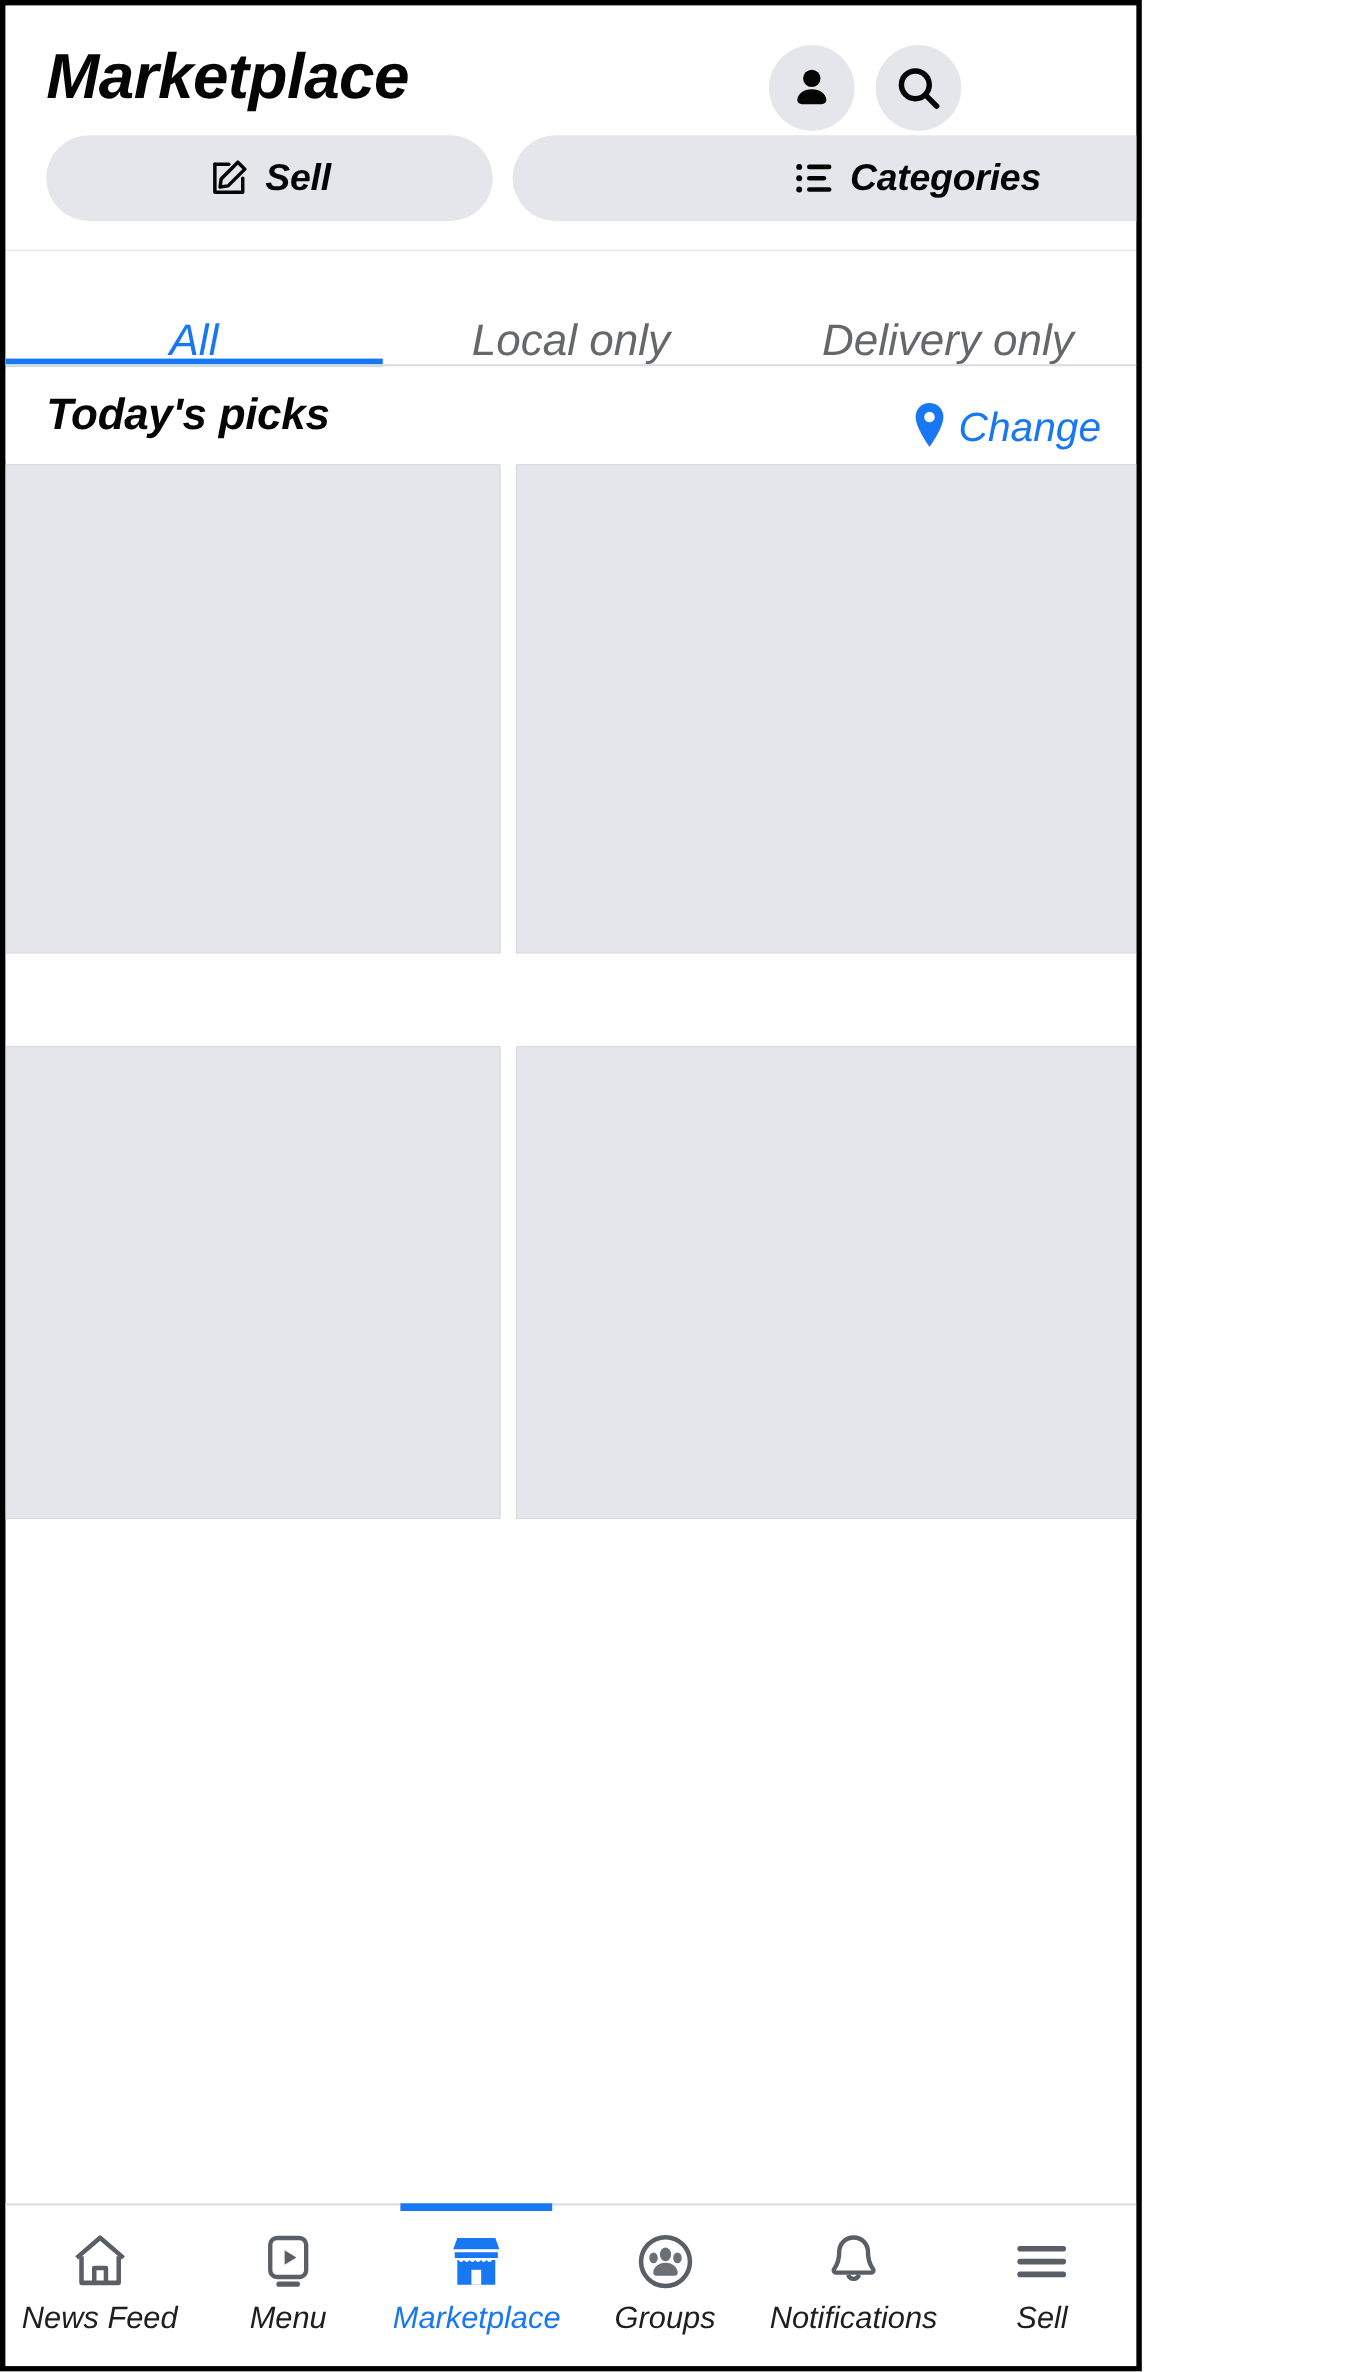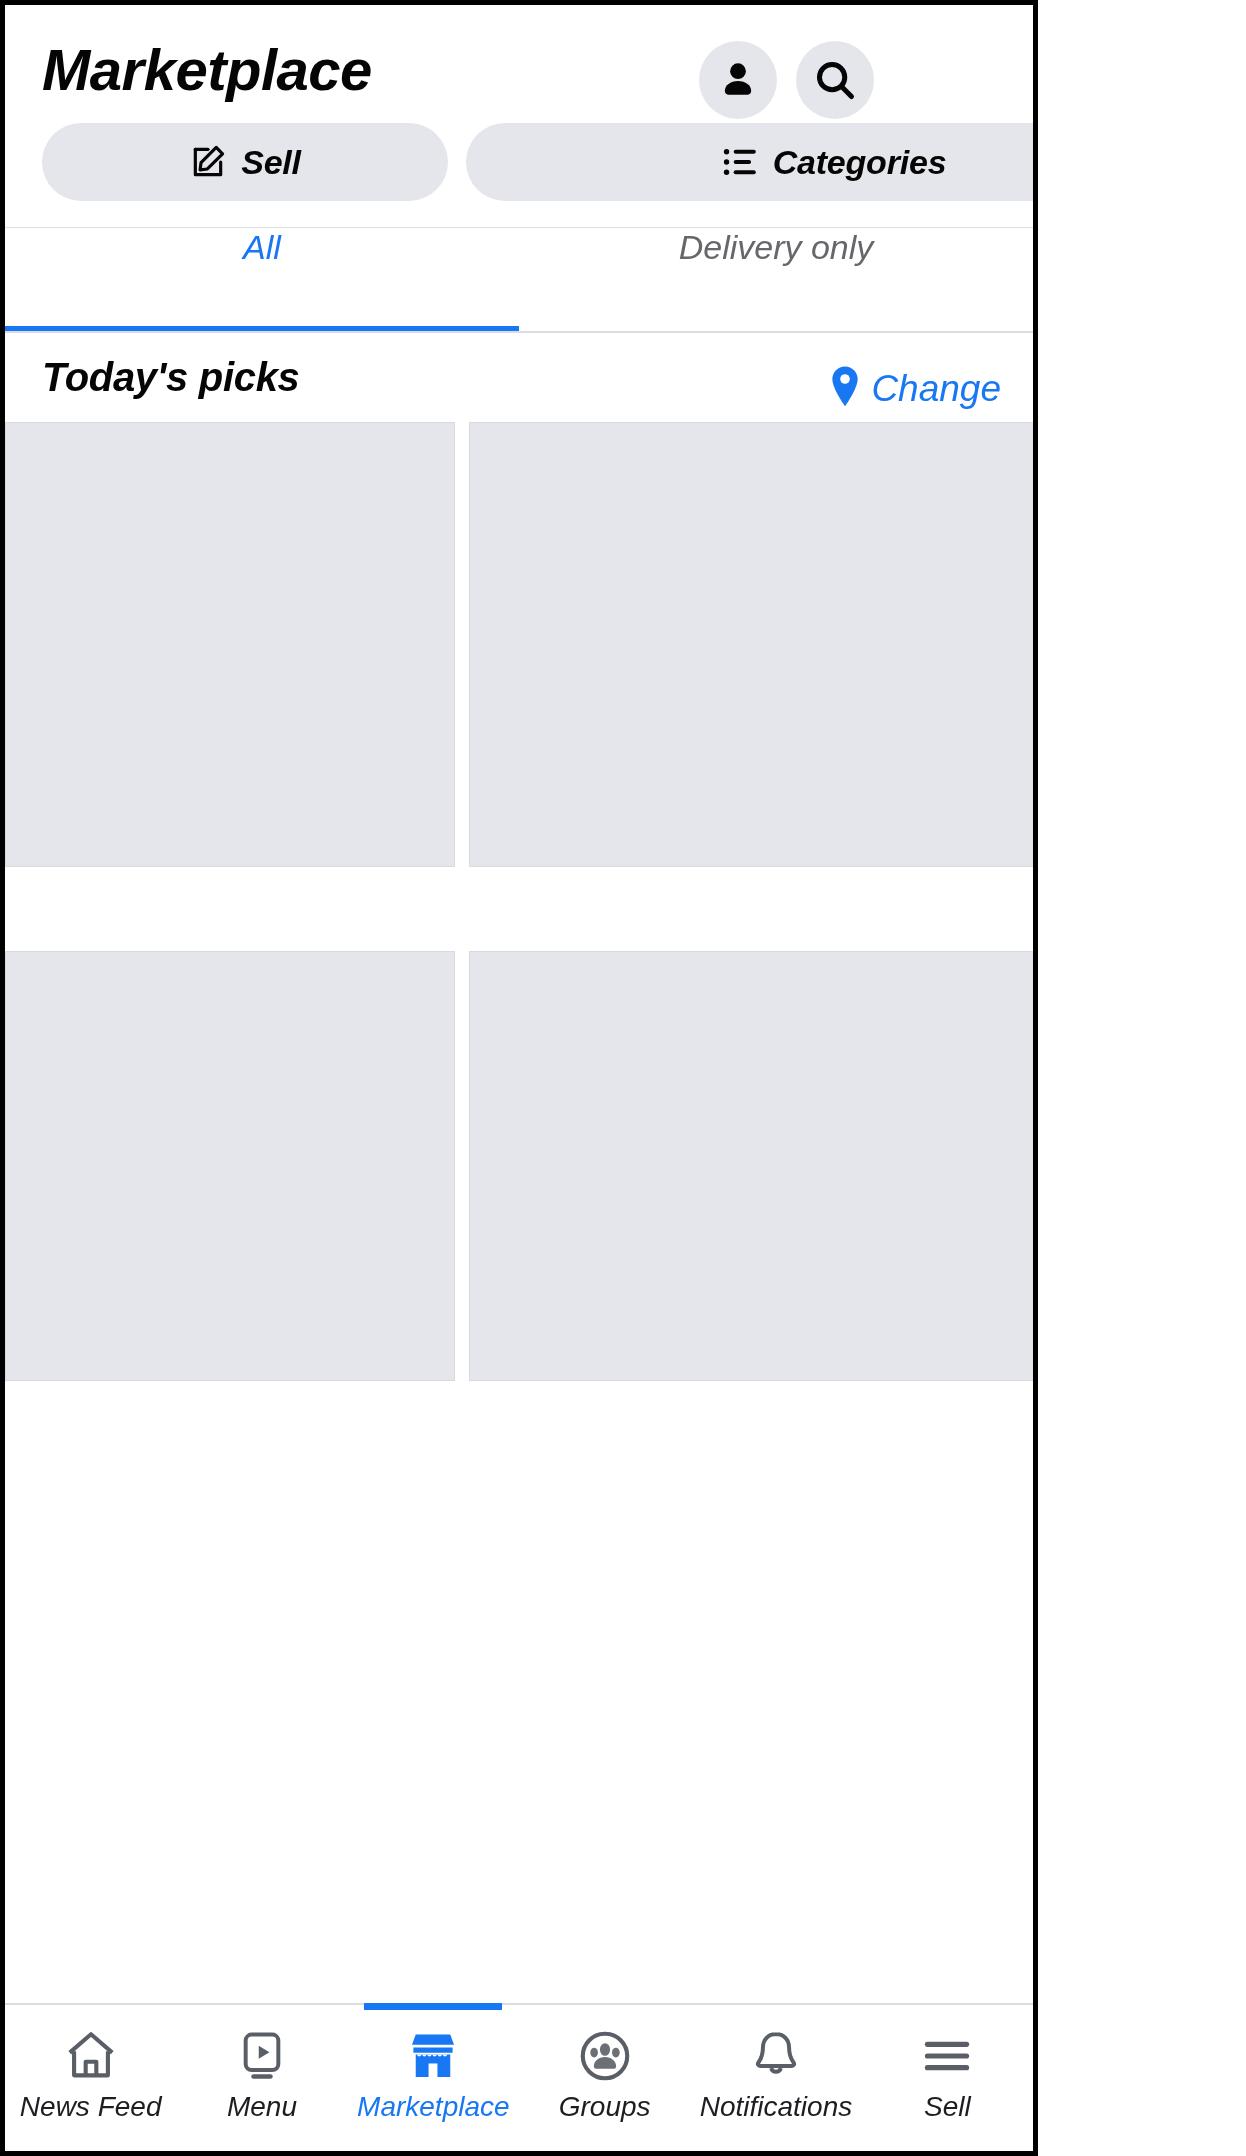--- a/index.html
+++ b/index.html
@@ -96,24 +96,24 @@
   .tabs {
     position: absolute;
     top: 223px; left: 0; right: 0;
     height: 105px;
     display: flex;
     background: #ffffff;
   }
   .tab {
     flex: 1;
     display: flex;
-    align-items: flex-start;
+    align-items: flex-end;
     justify-content: center;
     position: relative;
-    font-size: 34px;
+    font-size: 40px;
     color: #65676b;
     cursor: pointer;
   }
   .tab.active { color: #1877f2; }
   .tab .tab-underline {
     position: absolute;
     bottom: 0; left: 0; right: 0;
     height: 7px;
     background: #1877f2;
   }
@@ -274,20 +274,23 @@
   </div>
 
   <div class="header-divider"></div>
 
   <div class="tabs">
     <div class="tab active">
       <span>All</span>
       <span class="tab-underline"></span>
     </div>
     <div class="tab">
+      <span>Local only</span>
+    </div>
+    <div class="tab">
       <span>Delivery only</span>
     </div>
   </div>
   <div class="tabs-divider"></div>
 
   <div class="section-header">
     <div class="section-title">Today's picks</div>
     <div class="change-link">
       <span>
         <svg width="34" height="44" viewBox="0 0 24 32" fill="#1877f2" aria-hidden="true">

